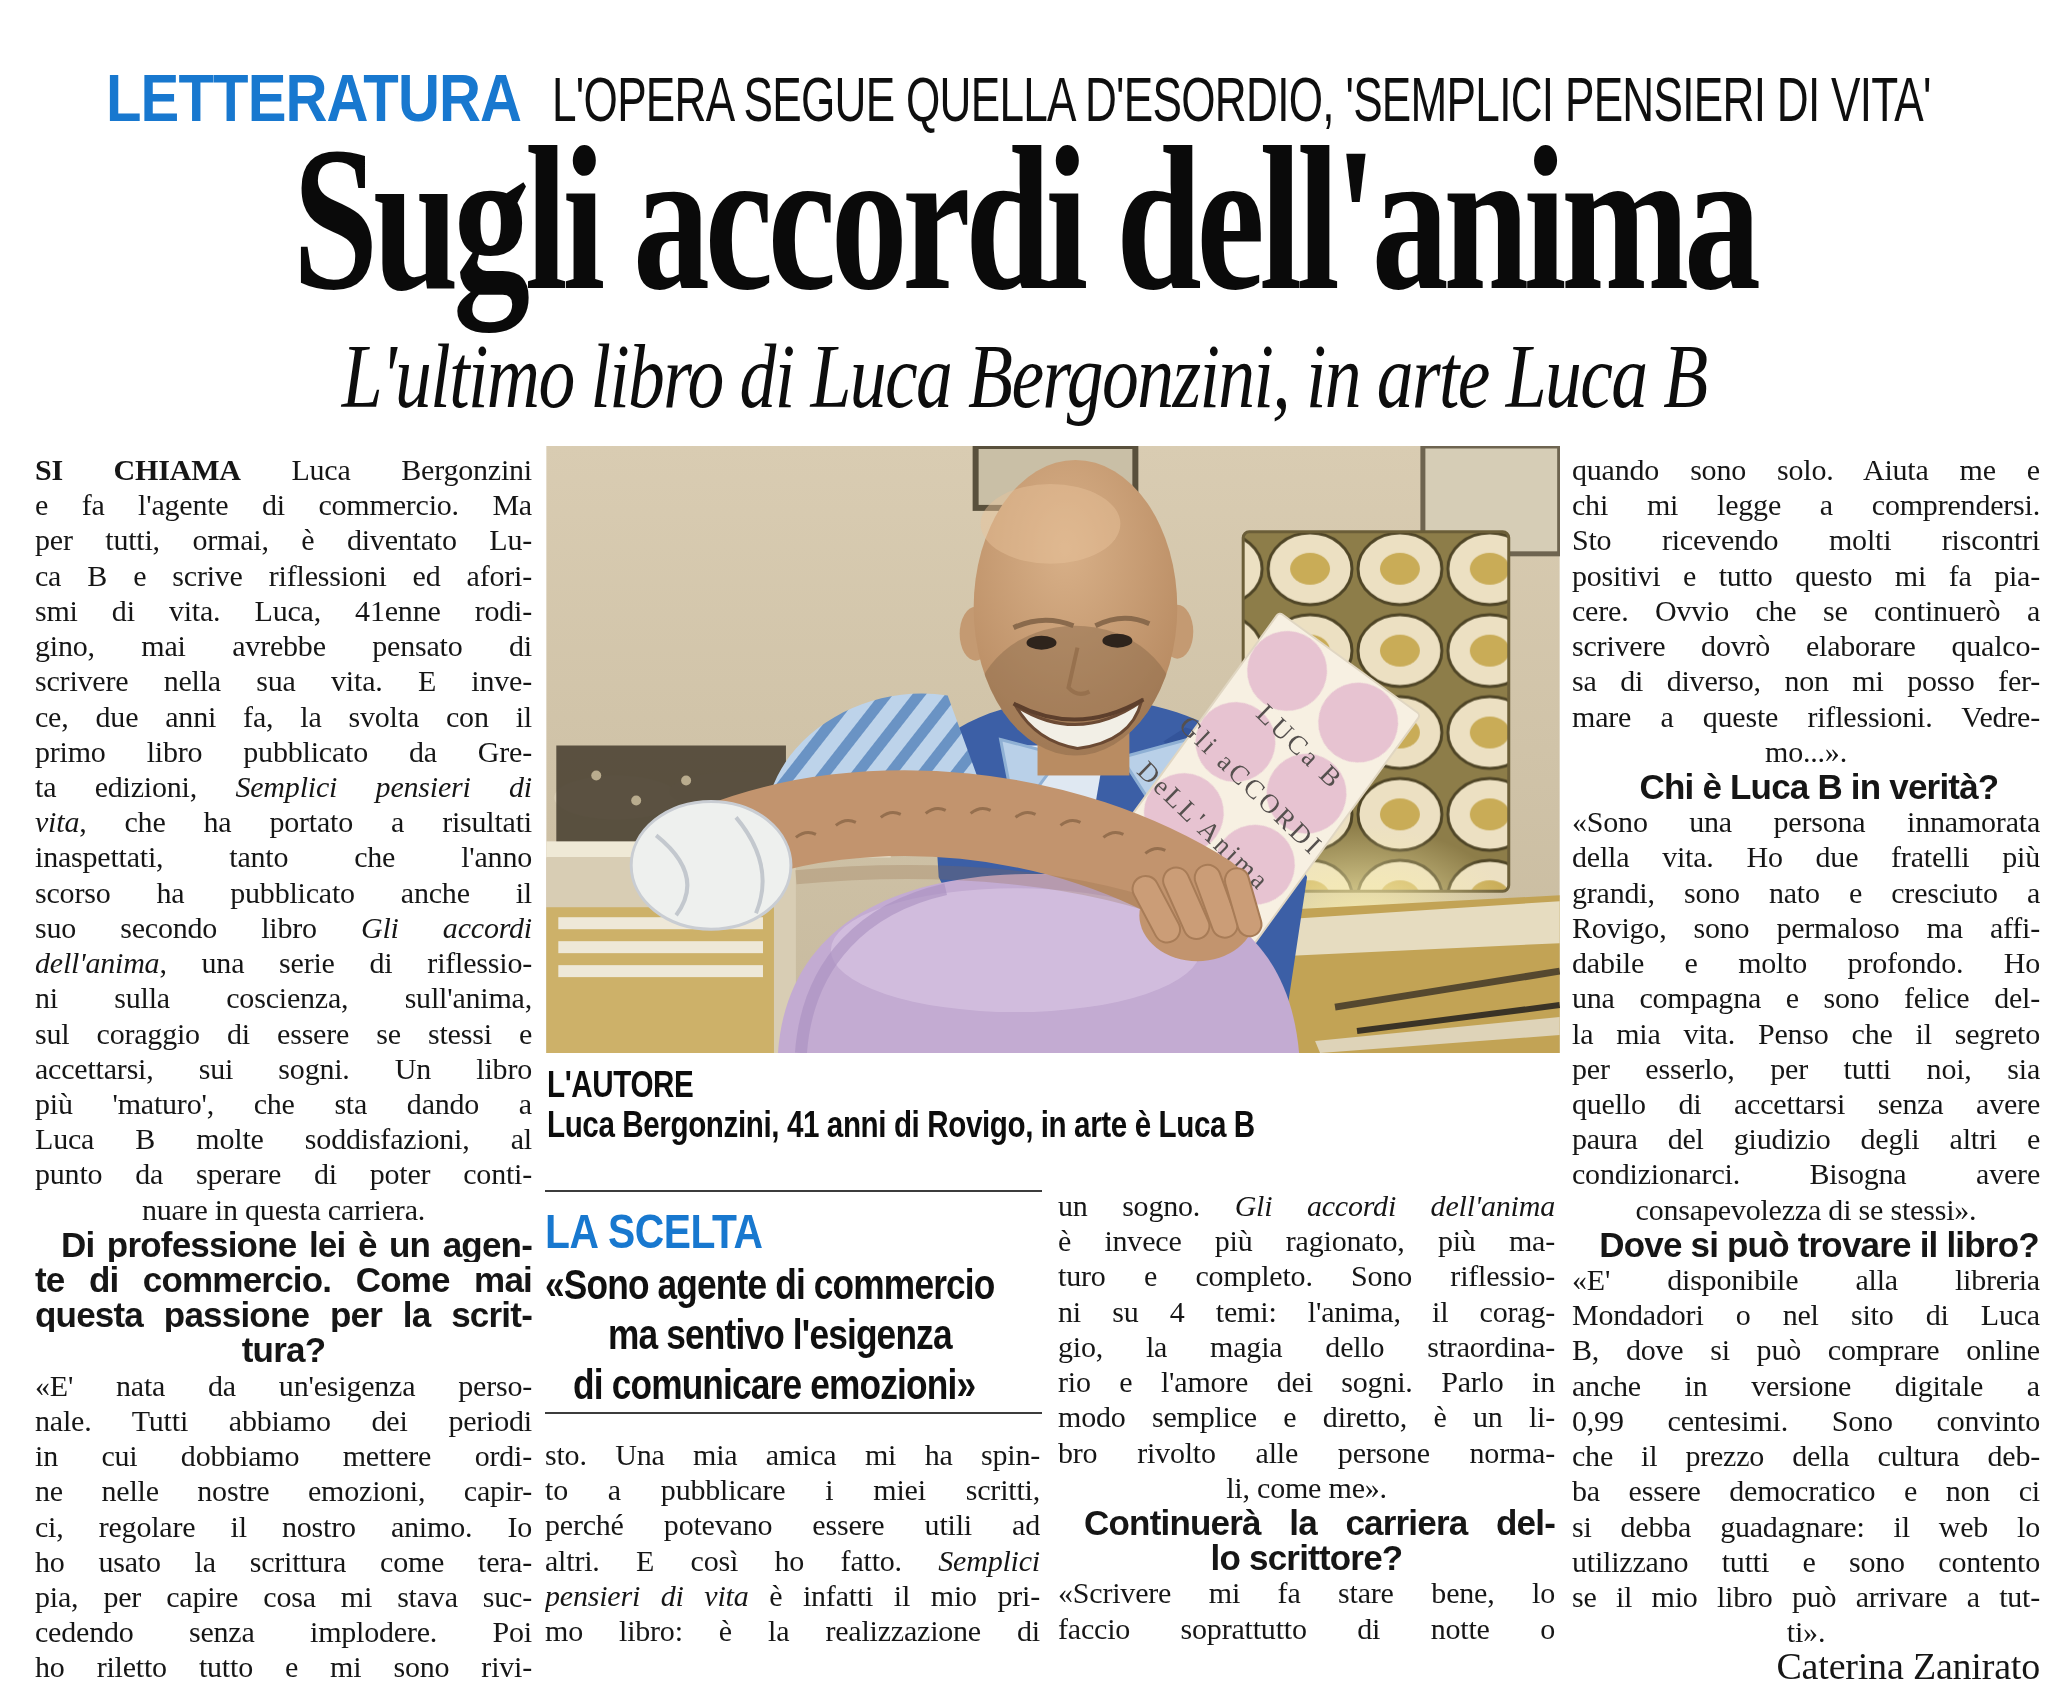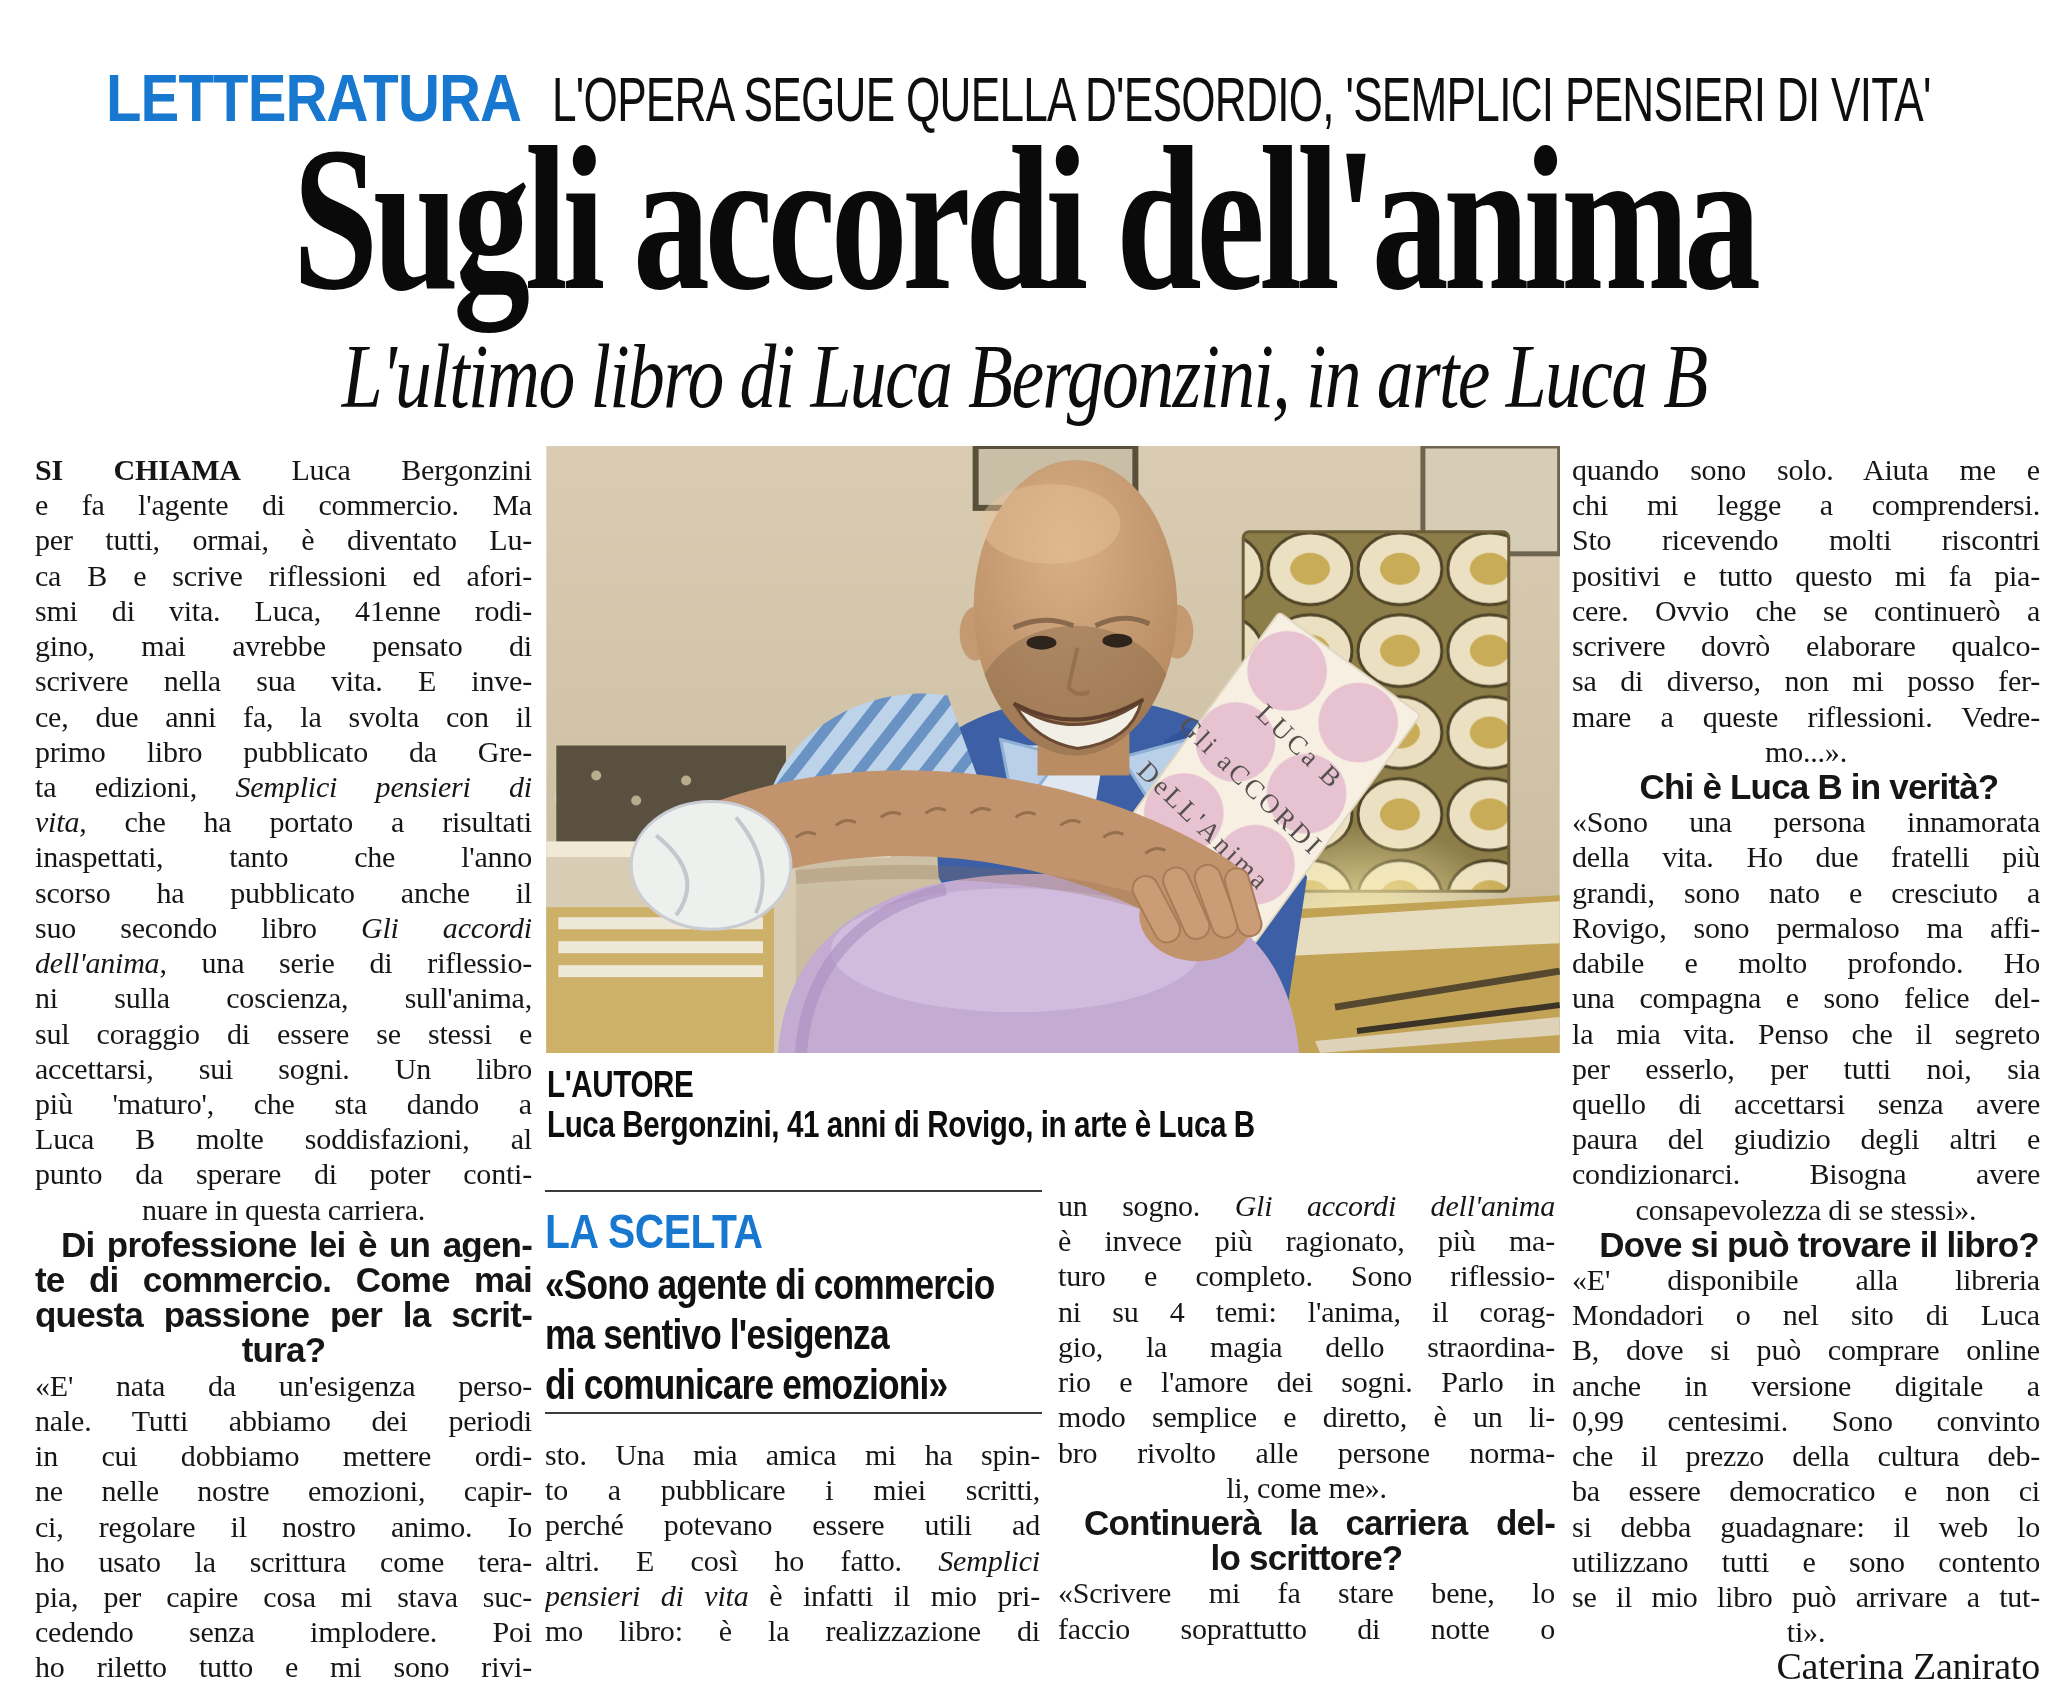--- a/index.html
+++ b/index.html
@@ -26,21 +26,21 @@
         font-weight:700;font-size:37px;letter-spacing:-.5px;color:#0d0d0d;
         transform:scaleX(.80);transform-origin:left center;}
   .cap-title{top:1064px;} .cap-text{top:1104px;}
   
   .pq-rule{position:absolute;left:545px;width:497px;height:2px;background:#3c3c3c;}
   .pq-rule-top{top:1190px;} .pq-rule-bottom{top:1412px;}
   .pq-kicker{position:absolute;left:545px;top:1204px;white-space:nowrap;}
   .pq-kicker span{display:inline-block;font-family:"Liberation Sans",sans-serif;font-weight:800;
         font-size:48px;color:#1878cf;letter-spacing:-.5px;transform:scaleX(.85);transform-origin:left center;}
   .pq-lines{position:absolute;left:545px;top:1260px;}
-  .pq-line{height:50px;line-height:50px;white-space:nowrap;}
+  .pq-line{height:50px;line-height:50px;white-space:nowrap;text-align:center;}
   .pq-line span{display:inline-block;font-family:"Liberation Sans",sans-serif;font-weight:700;
         font-size:42px;letter-spacing:-1px;color:#101010;transform:scaleX(.84);transform-origin:left center;}
   
   .col{position:absolute;}
   .ln{height:35.23px;line-height:35.3px;font-size:30px;letter-spacing:-.2px;
       text-align:justify;text-align-last:justify;overflow:hidden;color:#161616;}
   .ln.nj{text-align:center;text-align-last:auto;}
   .ln.q{font-family:"Liberation Sans",sans-serif;font-weight:700;font-size:35px;letter-spacing:-.8px;}
   .ln.in{padding-left:26px;}
   .ln.by{font-weight:400;text-align-last:right;font-size:38px;}

